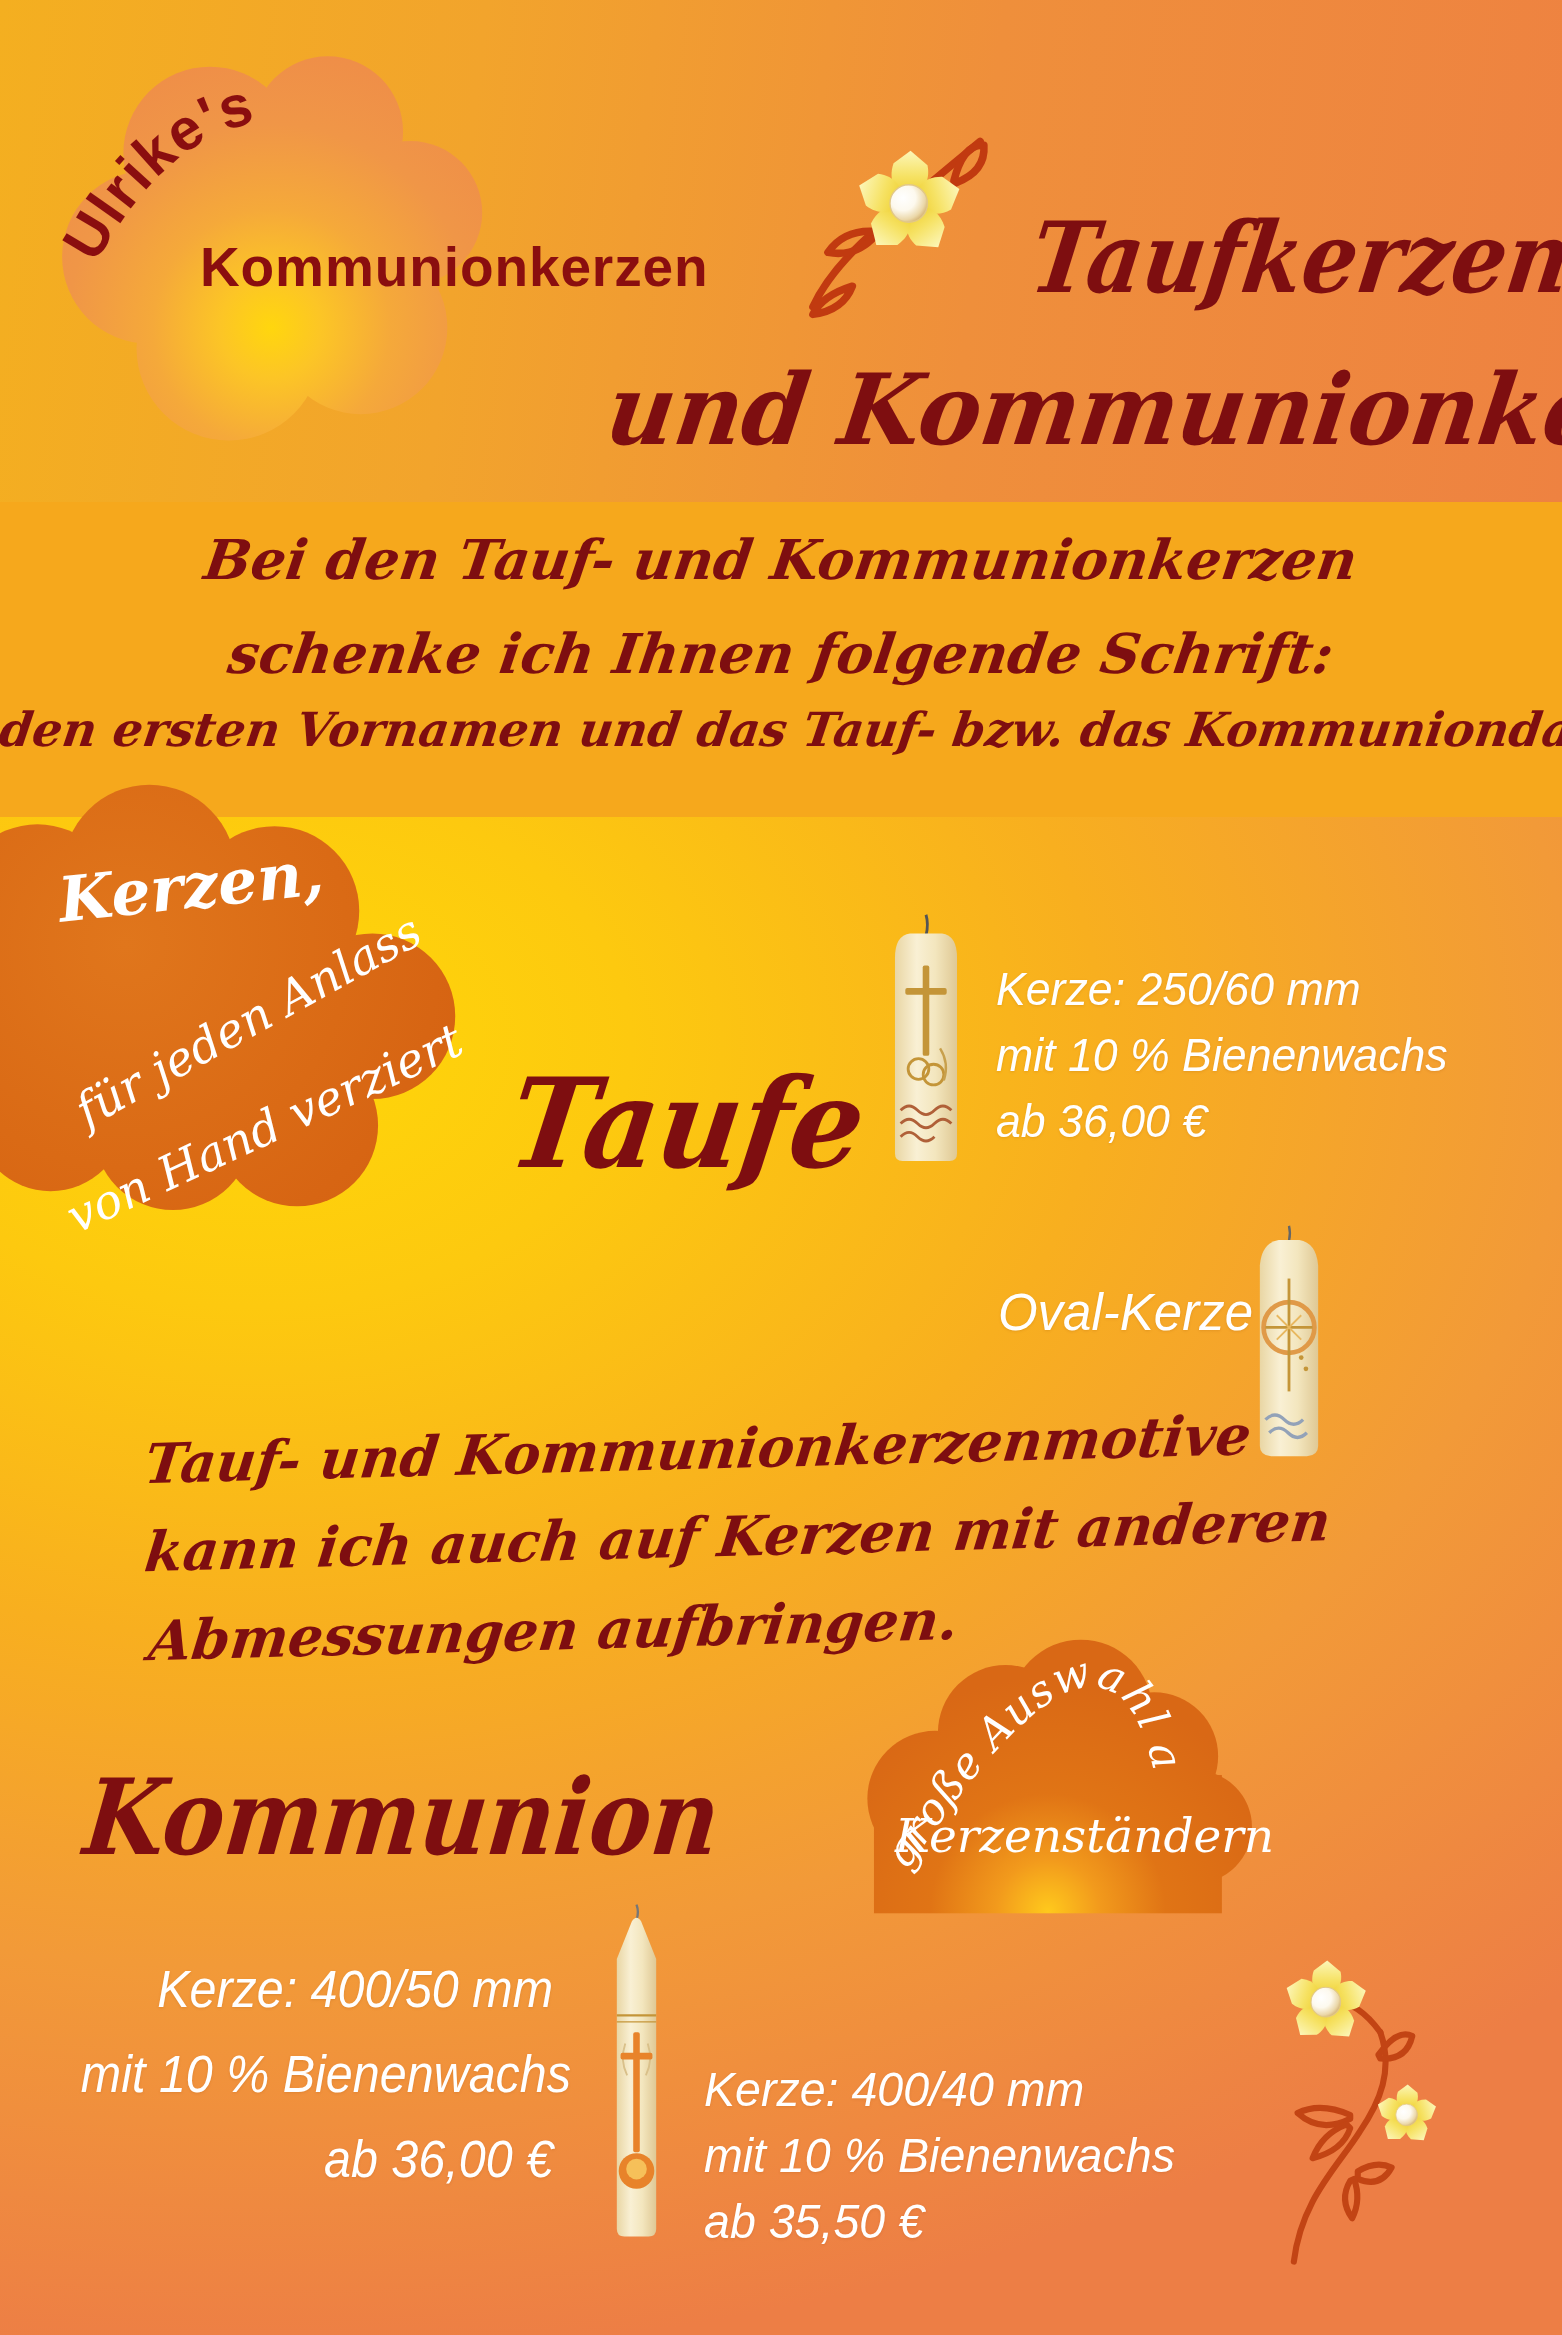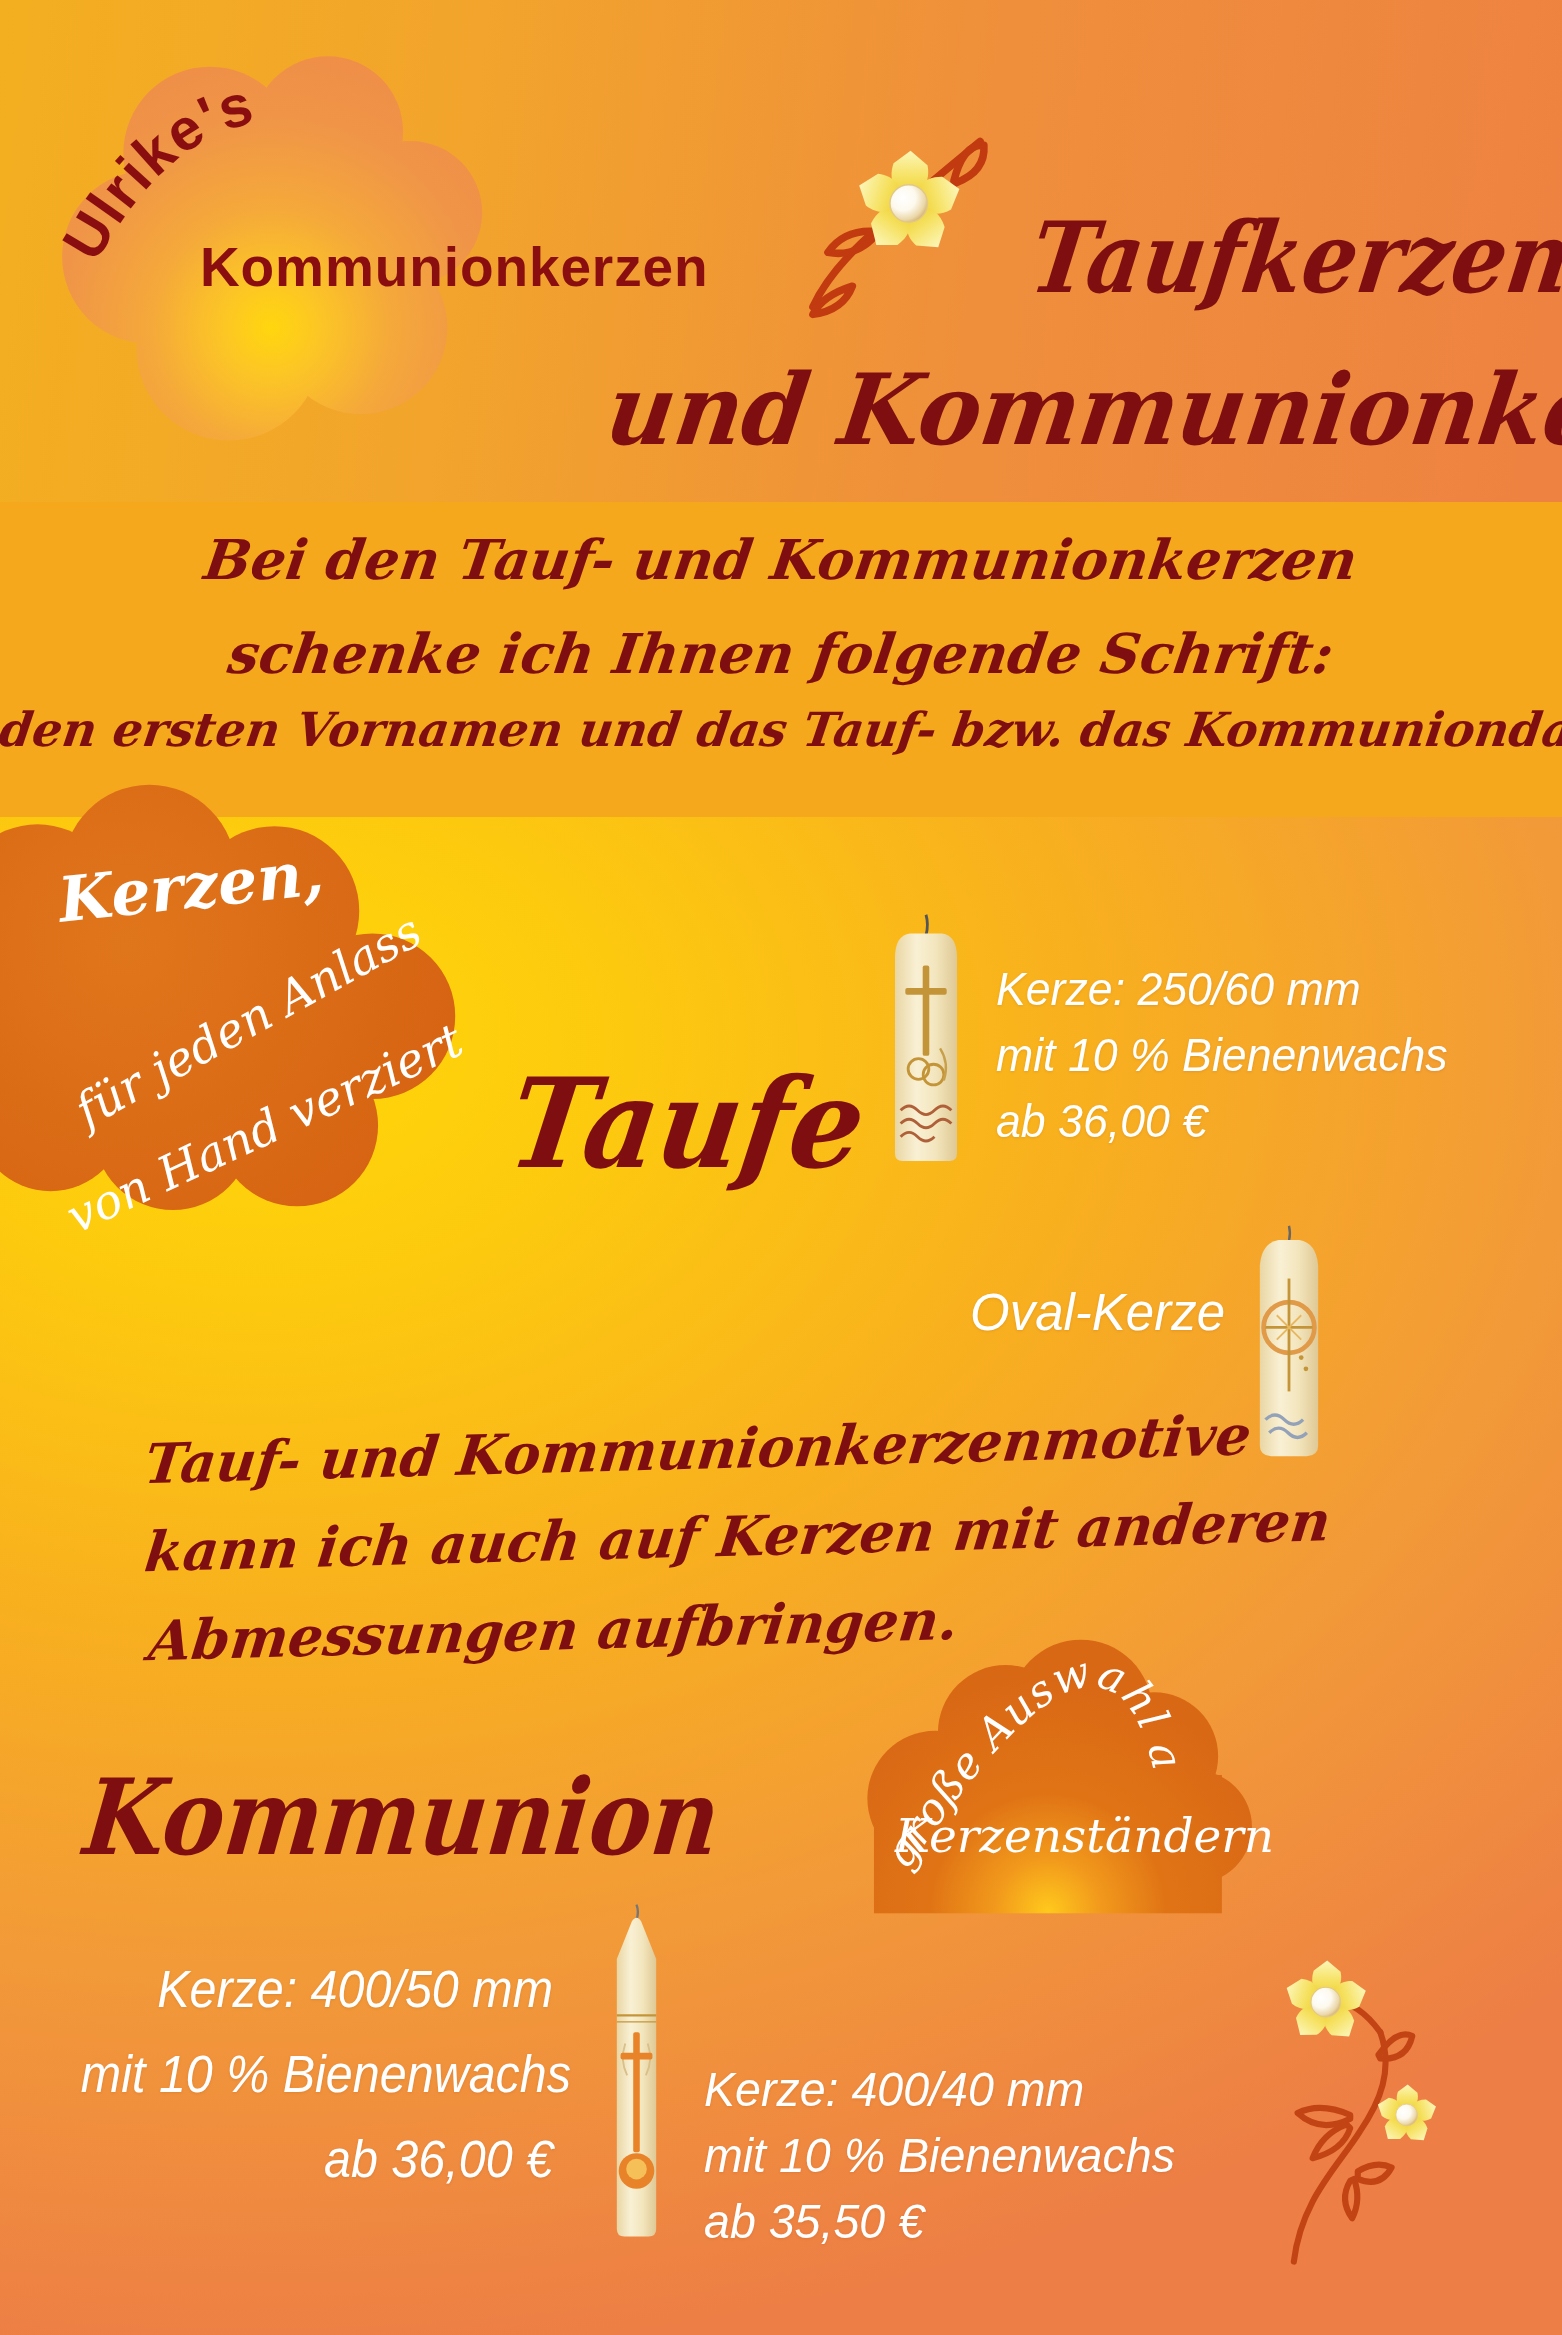--- a/index.html
+++ b/index.html
@@ -163,21 +163,21 @@
       </g>
     </svg>
 
     <div class="whitespec" style="left:996px;top:139px;font-size:47px;line-height:66px;
                 transform:scaleX(.95);transform-origin:left top;">
       <p>Kerze: 250/60 mm</p>
       <p>mit 10 % Bienenwachs</p>
       <p>ab 36,00 €</p>
     </div>
 
-    <div class="whitespec" style="left:970px;top:460px;width:311px;text-align:left;
+    <div class="whitespec" style="left:970px;top:460px;width:311px;text-align:center;
                 font-size:51px;line-height:72px;">
       <p>Oval-Kerze</p>
     </div>
 
     <svg style="left:1256px;top:407px" width="66" height="237" viewBox="0 0 70 252">
       <path d="M 35 2 q 2 8 0 16" stroke="#666" stroke-width="2.5" fill="none"></path>
       <path d="M 4 44 Q 6 20 24 17 L 46 17 Q 64 20 66 44 L 66 236 Q 66 246 54 247 L 16 247 Q 4 246 4 236 Z" fill="url(#gCandle)"></path>
       <circle cx="35" cy="110" r="27" stroke="#E09A48" stroke-width="5" fill="none"></circle>
       <path d="M 35 58 L 35 178" stroke="#C49538" stroke-width="3"></path>
       <path d="M 10 110 L 60 110" stroke="#C49538" stroke-width="3"></path>

